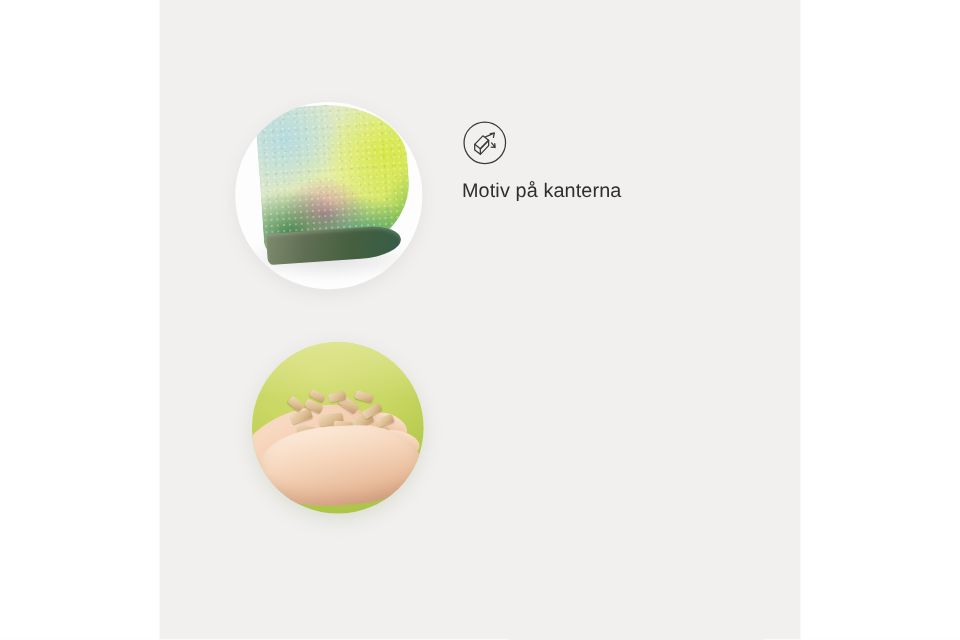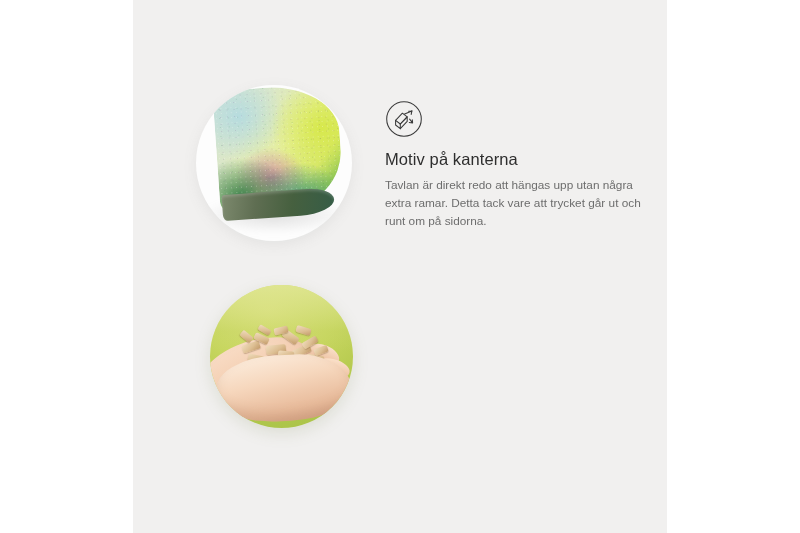--- a/index.html
+++ b/index.html
@@ -236,21 +236,20 @@
             <circle cx="19" cy="19" r="17.3"></circle>
             <path d="M10.6 20.3 L17.4 13.2 L22.2 16.9 L15.3 24.0 Z"></path>
             <path d="M10.6 20.3 L10.6 25.0 L15.3 28.6 L15.3 24.0"></path>
             <path d="M15.3 24.0 L22.2 16.9 L22.2 21.4 L15.3 28.6"></path>
             <path d="M19.6 14.0 L26.9 10.9"></path>
             <path d="M26.9 10.9 L26.2 14.4 M26.9 10.9 L23.6 11.3"></path>
             <path d="M24.6 19.1 L27.6 22.9 M27.6 22.9 L24.3 22.6 M27.6 22.9 L27.3 19.7"></path>
           </svg>
         </div>
         <h2 class="ftitle">Motiv på kanterna</h2>
-        <p class="fbody">Tavlan är direkt redo att hängas upp utan några extra ramar. Detta tack vare att trycket går ut och runt om på sidorna.</p>
       </div>
 
     </div>
 
     <div class="feature feature-2">
 
       <div class="media media-eco">
         <div class="eco-blur-top"></div>
         <div class="hand hand-back"></div>
         <div class="finger f1"></div>

